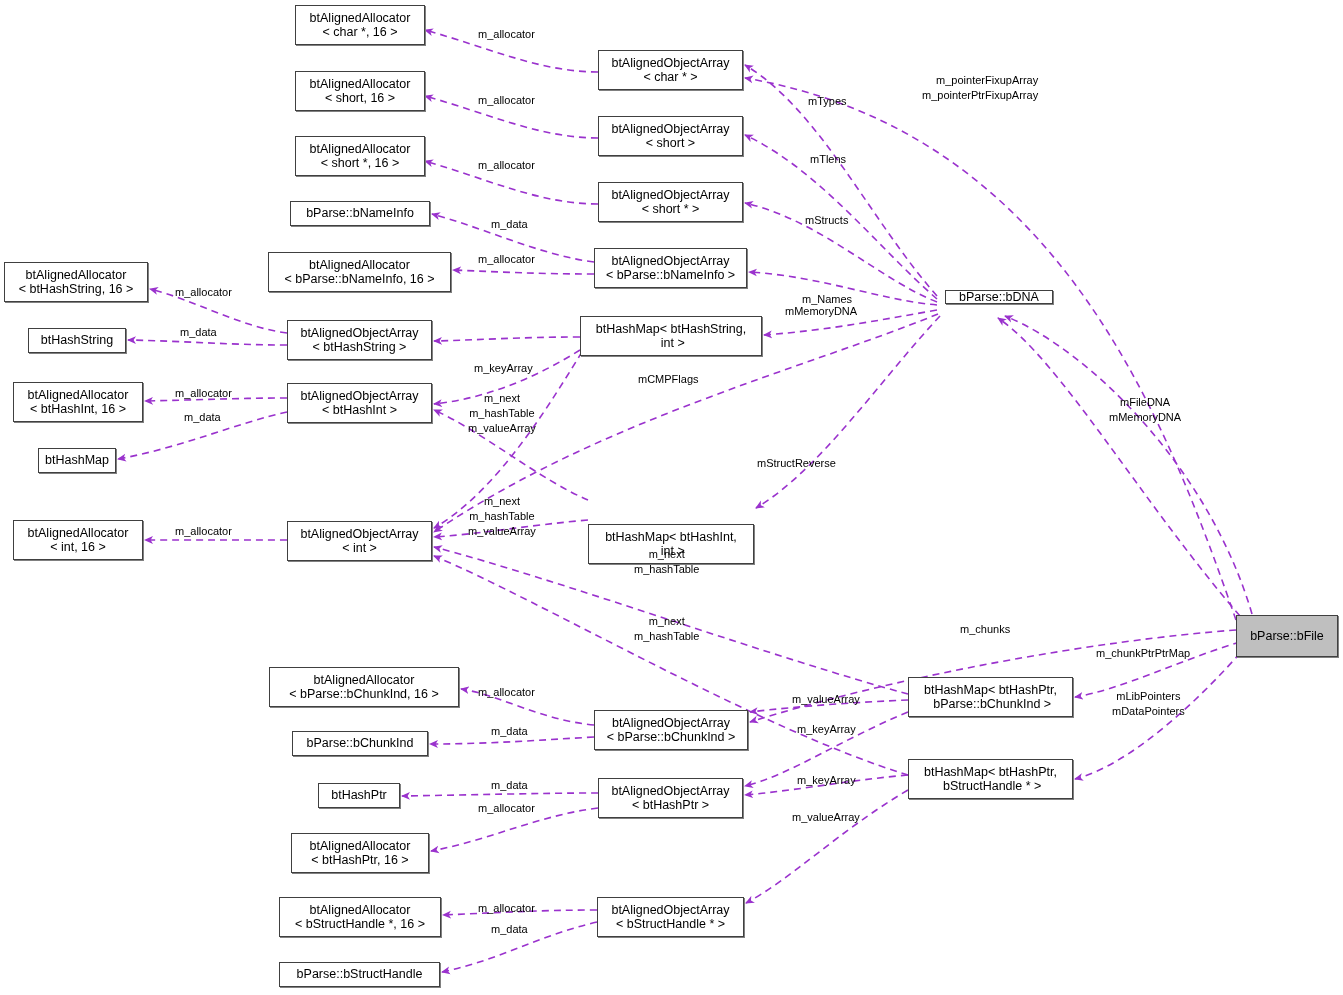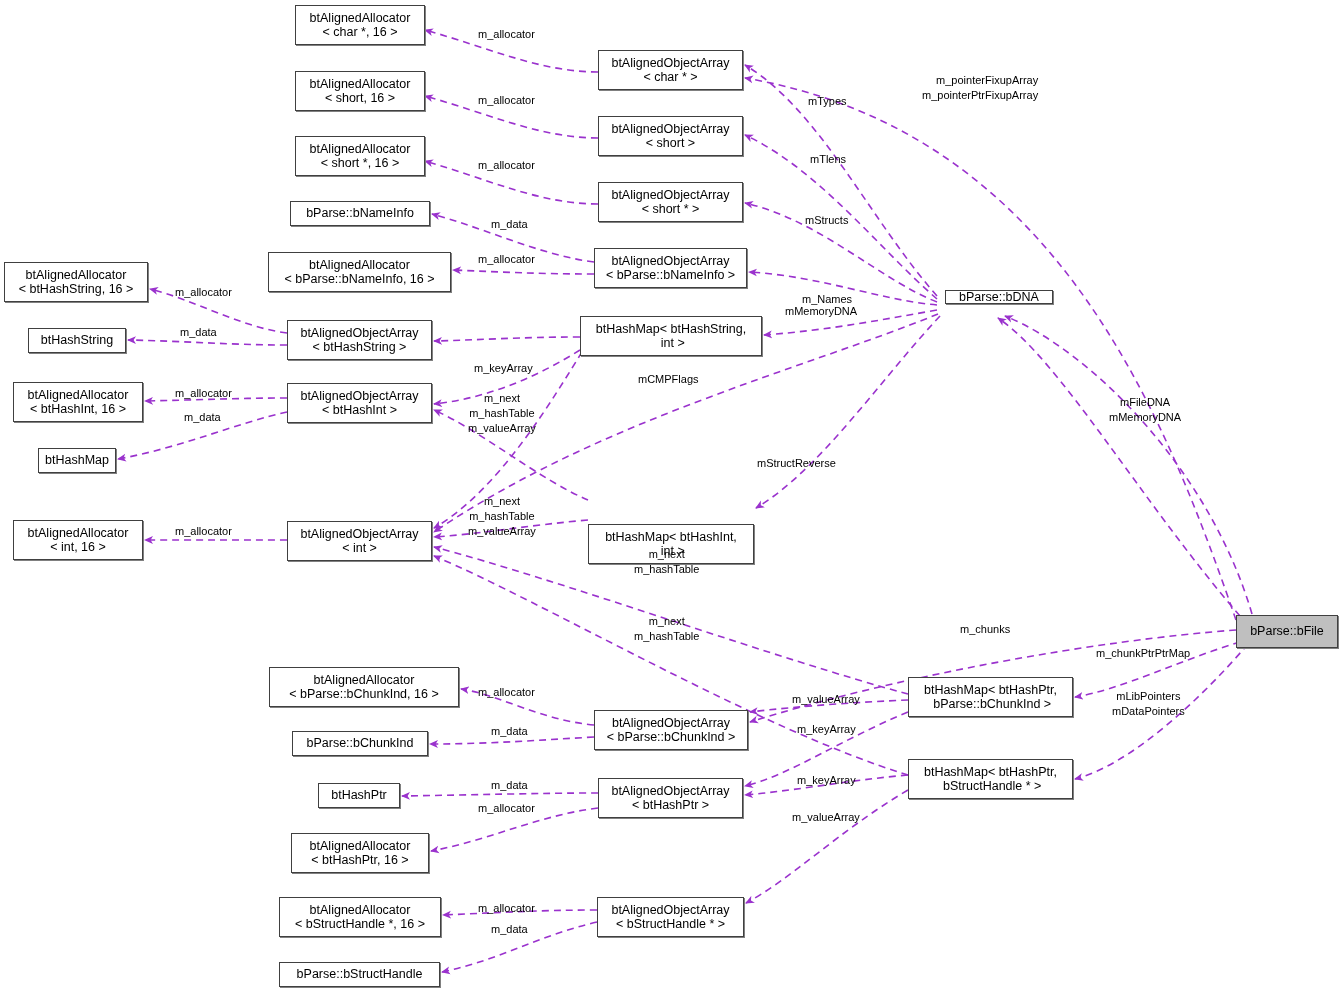--- a/index.html
+++ b/index.html
@@ -125,21 +125,21 @@
       <div class="node" style="left: 287px; top: 320px; width: 145px; height: 40px;"><span>btAlignedObjectArray</span><span>&lt; btHashString &gt;</span></div>
       <div class="node" style="left: 287px; top: 383px; width: 145px; height: 40px;"><span>btAlignedObjectArray</span><span>&lt; btHashInt &gt;</span></div>
       <div class="node" style="left: 287px; top: 521px; width: 145px; height: 40px;"><span>btAlignedObjectArray</span><span>&lt; int &gt;</span></div>
       <div class="node" style="left: 598px; top: 50px; width: 145px; height: 40px;"><span>btAlignedObjectArray</span><span>&lt; char * &gt;</span></div>
       <div class="node" style="left: 598px; top: 116px; width: 145px; height: 40px;"><span>btAlignedObjectArray</span><span>&lt; short &gt;</span></div>
       <div class="node" style="left: 598px; top: 182px; width: 145px; height: 40px;"><span>btAlignedObjectArray</span><span>&lt; short * &gt;</span></div>
       <div class="node" style="left: 594px; top: 248px; width: 153px; height: 40px;"><span>btAlignedObjectArray</span><span>&lt; bParse::bNameInfo &gt;</span></div>
       <div class="node" style="left: 580px; top: 316px; width: 182px; height: 40px;"><span>btHashMap&lt; btHashString,</span><span> int &gt;</span></div>
       <div class="node" style="left: 588px; top: 489px; width: 166px; height: 40px; margin-top: 35px;"><span>btHashMap&lt; btHashInt,</span><span> int &gt;</span></div>
       <div class="node" style="left: 937px; top: 290px; width: 108px; height: 14px; margin-left: 8px;"><span>bParse::bDNA</span></div>
-      <div class="node highlight" style="left: 1236px; top: 615px; width: 102px; height: 33px;"><span>bParse::bFile</span></div>
+      <div class="node highlight" style="left: 1236px; top: 615px; width: 102px; height: 42px;"><span>bParse::bFile</span></div>
       <div class="node" style="left: 269px; top: 667px; width: 190px; height: 40px;"><span>btAlignedAllocator</span><span>&lt; bParse::bChunkInd, 16 &gt;</span></div>
       <div class="node" style="left: 292px; top: 731px; width: 136px; height: 25px;"><span>bParse::bChunkInd</span></div>
       <div class="node" style="left: 318px; top: 783px; width: 82px; height: 25px; text-align: center;"><span>btHashPtr</span></div>
       <div class="node" style="left: 291px; top: 833px; width: 138px; height: 40px;"><span>btAlignedAllocator</span><span>&lt; btHashPtr, 16 &gt;</span></div>
       <div class="node" style="left: 279px; top: 897px; width: 162px; height: 40px;"><span>btAlignedAllocator</span><span>&lt; bStructHandle *, 16 &gt;</span></div>
       <div class="node" style="left: 279px; top: 962px; width: 161px; height: 25px;"><span>bParse::bStructHandle</span></div>
       <div class="node" style="left: 594px; top: 710px; width: 154px; height: 40px;"><span>btAlignedObjectArray</span><span>&lt; bParse::bChunkInd &gt;</span></div>
       <div class="node" style="left: 598px; top: 778px; width: 145px; height: 40px;"><span>btAlignedObjectArray</span><span>&lt; btHashPtr &gt;</span></div>
       <div class="node" style="left: 597px; top: 897px; width: 147px; height: 40px;"><span>btAlignedObjectArray</span><span>&lt; bStructHandle * &gt;</span></div>
       <div class="node" style="left: 908px; top: 677px; width: 165px; height: 40px;"><span>btHashMap&lt; btHashPtr,</span><span> bParse::bChunkInd &gt;</span></div>

